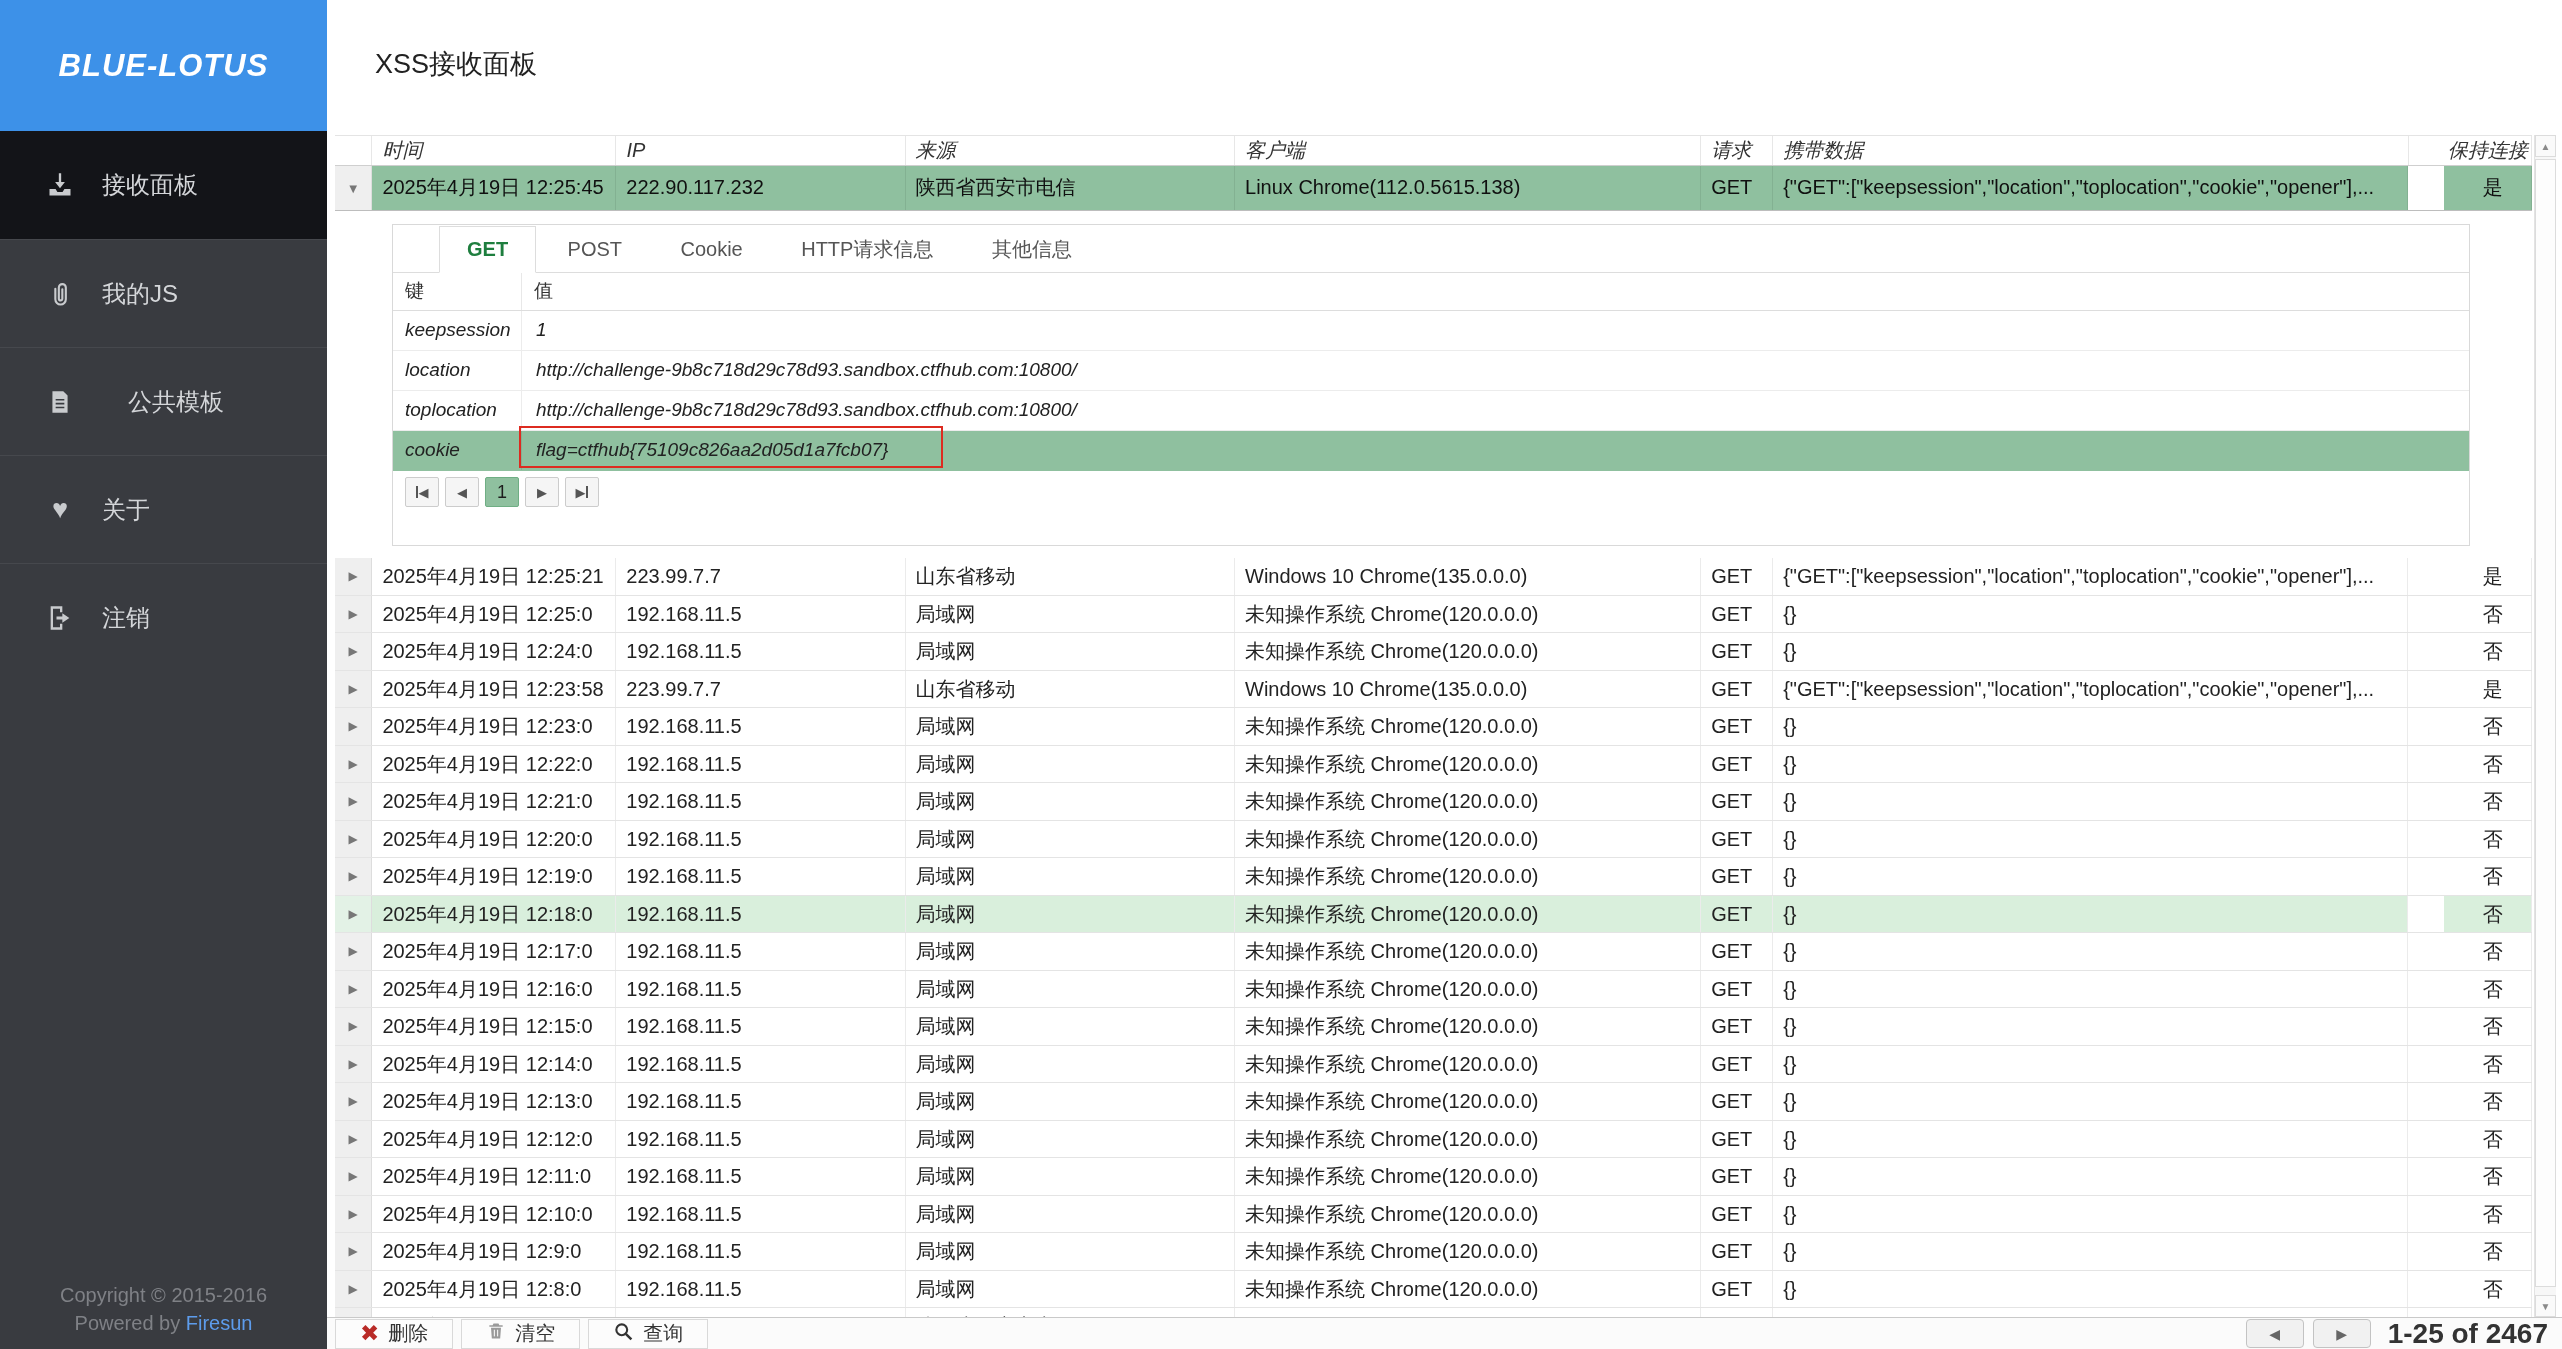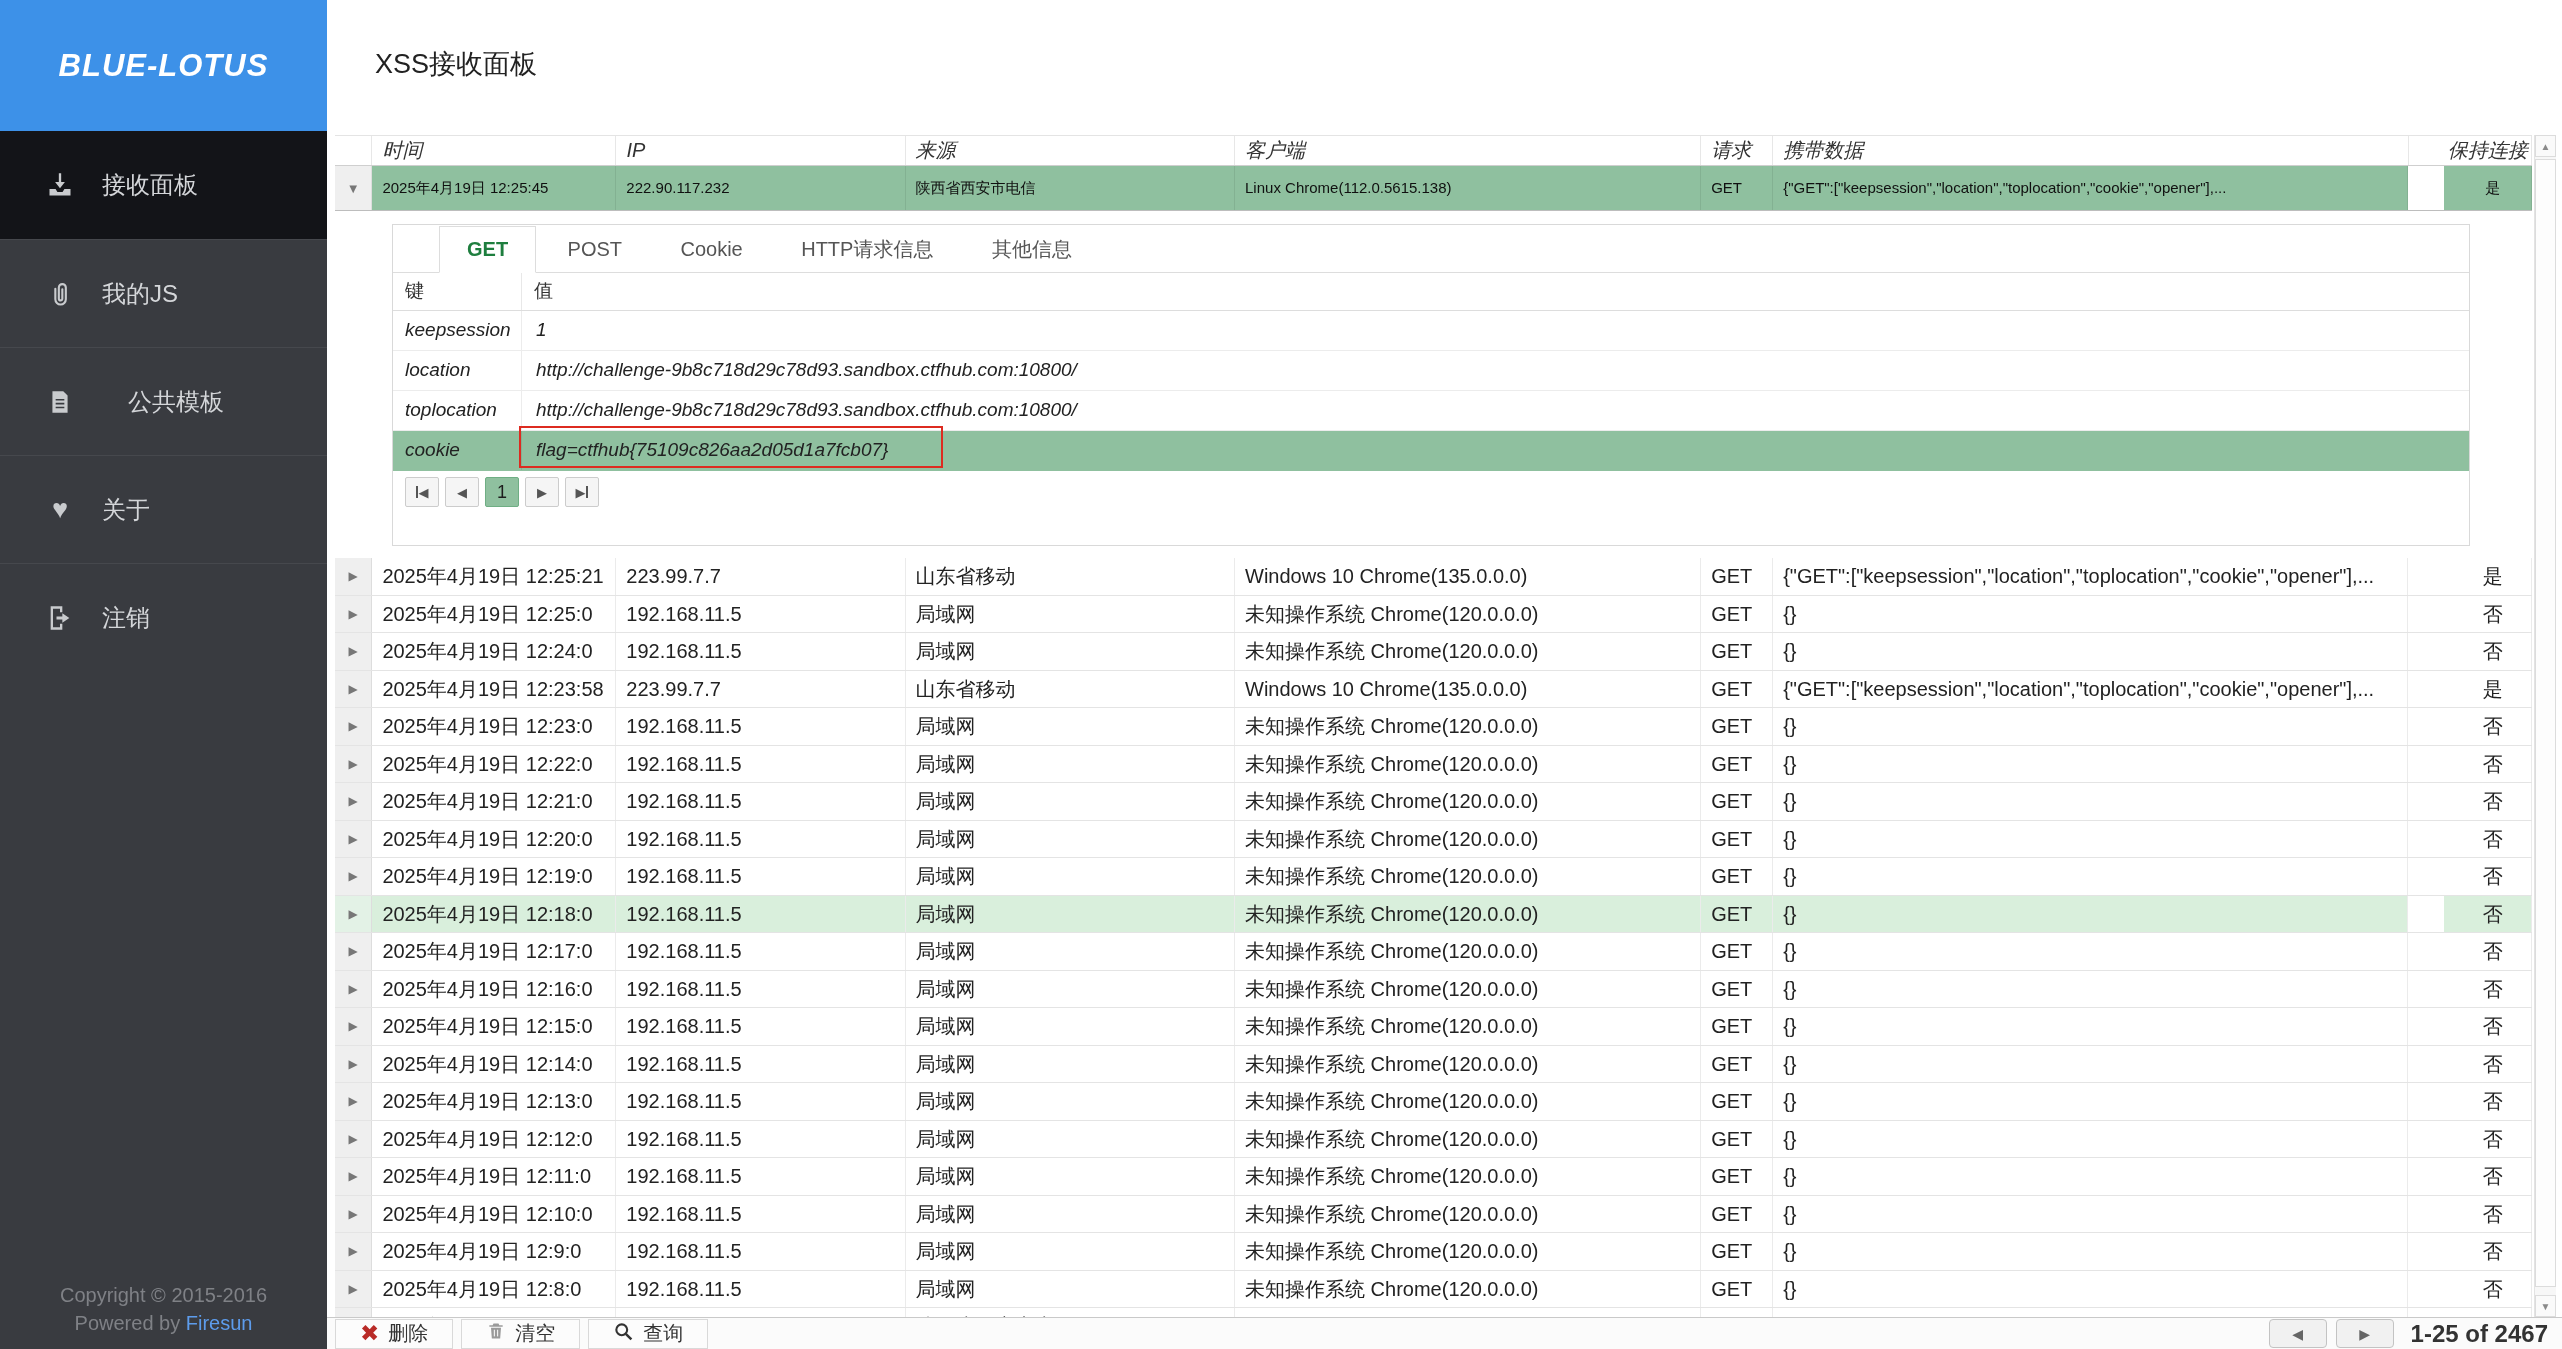--- a/index.html
+++ b/index.html
@@ -27,21 +27,21 @@
   .hcell{box-sizing:border-box;border-right:1px solid #e7e7e7;padding-left:10px;font-size:20px;color:#333;
          line-height:28px;white-space:nowrap;overflow:hidden;font-style:italic;}
   .w-exp{width:38px;padding-left:0;}
   .w0{width:248px}.w1{width:294px}.w2{width:335px}.w3{width:474px}.w4{width:73px}.w5{width:646px}
   .w6{width:89px;text-align:center;padding-left:0;margin-left:36px;}
   
   .selrow{position:absolute;left:335px;top:166px;width:2197px;height:45px;display:flex;
           border-bottom:1px solid #bdbdbd;box-sizing:border-box;z-index:2;cursor:pointer;}
   .selrow .exp{width:38px;background:#efefef;border-right:1px solid #ddd;display:flex;align-items:center;
                justify-content:center;color:#777;font-size:13px;box-sizing:border-box;}
-  .scell{background:#8fc09f;border-right:1px solid rgba(0,0,0,.08);font-size:15px;color:#101010;
+  .scell{background:#8fc09f;border-right:1px solid rgba(0,0,0,.08);font-size:20px;color:#101010;
          line-height:43px;padding-left:10px;box-sizing:border-box;white-space:nowrap;overflow:hidden;}
   
   .panel{position:absolute;left:392px;top:224px;width:2078px;height:322px;background:#fff;
          border:1px solid #d9d9d9;box-sizing:border-box;overflow:hidden;z-index:3;}
   .tabbar{height:48px;border-bottom:1px solid #ddd;padding-left:46px;box-sizing:border-box;}
   .tab{display:inline-block;line-height:46px;padding:0 27px;font-size:20px;color:#555;cursor:pointer;vertical-align:bottom;}
   .tab.active{border:1px solid #ddd;border-bottom:1px solid #fff;background:#fff;color:#1e7e3e;
               font-weight:bold;line-height:45px;position:relative;top:1px;}
   .kvhead{height:37px;display:flex;border-bottom:1px solid #ddd;font-size:19px;color:#333;}
   .kvhead .k{width:129px;padding-left:12px;line-height:36px;border-right:1px solid #e8e8e8;box-sizing:border-box;}
@@ -70,21 +70,21 @@
   .trow.hover .exp{background:#e3f2e6;}
   
   .toolbar{position:absolute;left:327px;top:1317px;width:2235px;height:32px;background:#fbfbfb;
            border-top:1px solid #c9c9c9;display:flex;align-items:center;z-index:6;box-sizing:border-box;}
   .tbtn{height:30px;border:1px solid #d9d9d9;background:#fcfcfc;display:flex;align-items:center;gap:9px;
         padding:0 24px;font-size:20px;color:#333;margin-left:8px;box-sizing:border-box;cursor:pointer;}
   .xglyph{color:#b92b27;font-size:23px;font-weight:bold;line-height:1;}
   .spacer{flex:1;}
   .navbtn{width:56px;height:27px;border:1px solid #c3c3c3;background:#f1f1f1;border-radius:4px;display:flex;
           align-items:center;justify-content:center;color:#666;font-size:14px;margin-right:9px;cursor:pointer;}
-  .range{font-size:24px;font-weight:bold;color:#333;margin:0 14px 0 8px;white-space:nowrap;}
+  .range{font-size:28px;font-weight:bold;color:#333;margin:0 14px 0 8px;white-space:nowrap;}
   
   .vscroll{position:absolute;left:2534px;top:135px;width:22px;height:1182px;background:#f7f7f7;
            border-left:1px solid #e3e3e3;box-sizing:border-box;z-index:4;}
   .sbtn{position:absolute;left:0;width:21px;height:22px;background:#fafafa;border:1px solid #dcdcdc;
         box-sizing:border-box;color:#8a8a8a;font-size:10px;display:flex;align-items:center;justify-content:center;cursor:pointer;}
   .sbtn.up{top:0}.sbtn.down{bottom:0}
   .sthumb{position:absolute;left:0;top:24px;width:21px;height:1128px;background:#fdfdfd;
           border:1px solid #dcdcdc;box-sizing:border-box;cursor:grab;}
 </style>
 </head>

